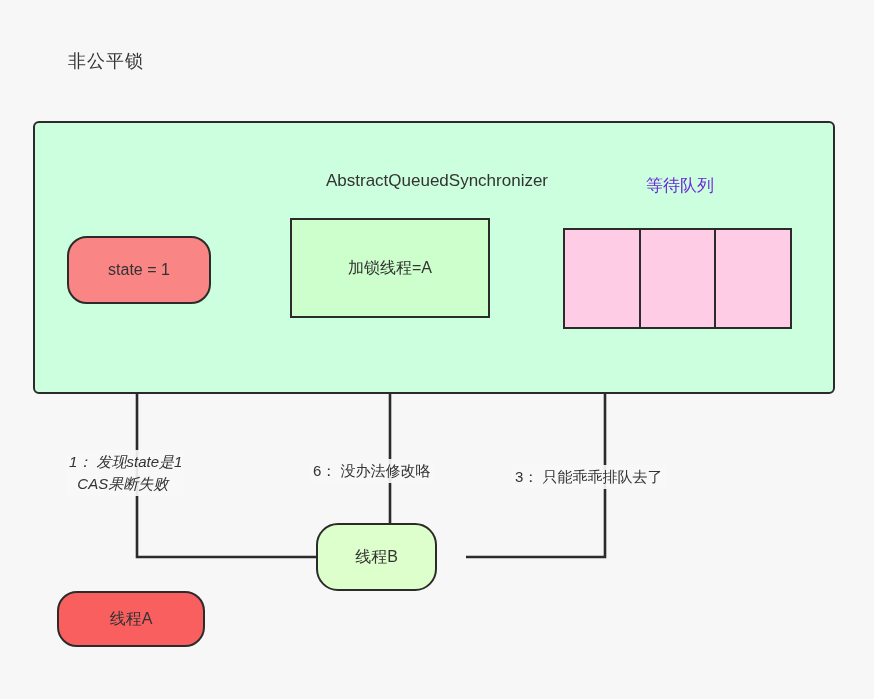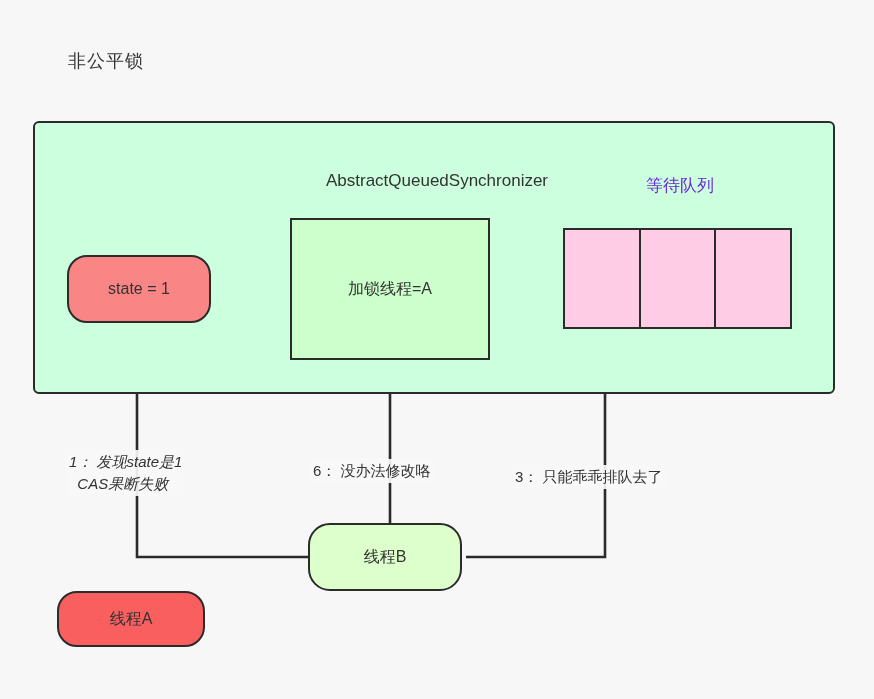--- a/index.html
+++ b/index.html
@@ -63,40 +63,40 @@
     width: 160px;
     text-align: center;
     font-size: 17px;
     color: #6d28d9;
     white-space: nowrap;
   }
   
   .state-box {
     position: absolute;
     left: 67px;
-    top: 255px;
+    top: 236px;
     width: 144px;
     height: 68px;
     background: #fa8585;
     border: 2.5px solid #2b2b2b;
     border-radius: 20px;
     box-sizing: border-box;
     display: flex;
     align-items: center;
     justify-content: center;
     font-size: 16px;
     color: #333333;
   }
   
   .lock-box {
     position: absolute;
     left: 290px;
     top: 218px;
     width: 200px;
-    height: 142px;
+    height: 100px;
     background: #ccffcc;
     border: 2.5px solid #2b2b2b;
     box-sizing: border-box;
     display: flex;
     align-items: center;
     justify-content: center;
     font-size: 16px;
     color: #333333;
   }
   
@@ -126,23 +126,23 @@
     white-space: pre;
     background: rgba(247,247,247,0.92);
     padding: 1px 3px;
   }
   .note-1 { left: 66px;  top: 450px; font-style: italic; }
   .note-2 { left: 310px; top: 459px; }
   .note-3 { left: 512px; top: 465px; }
   
   .thread-b {
     position: absolute;
-    left: 308px;
+    left: 316px;
     top: 523px;
-    width: 154px;
+    width: 121px;
     height: 68px;
     background: #ddffcc;
     border: 2.5px solid #2b2b2b;
     border-radius: 22px;
     box-sizing: border-box;
     display: flex;
     align-items: center;
     justify-content: center;
     font-size: 16px;
     color: #333333;

